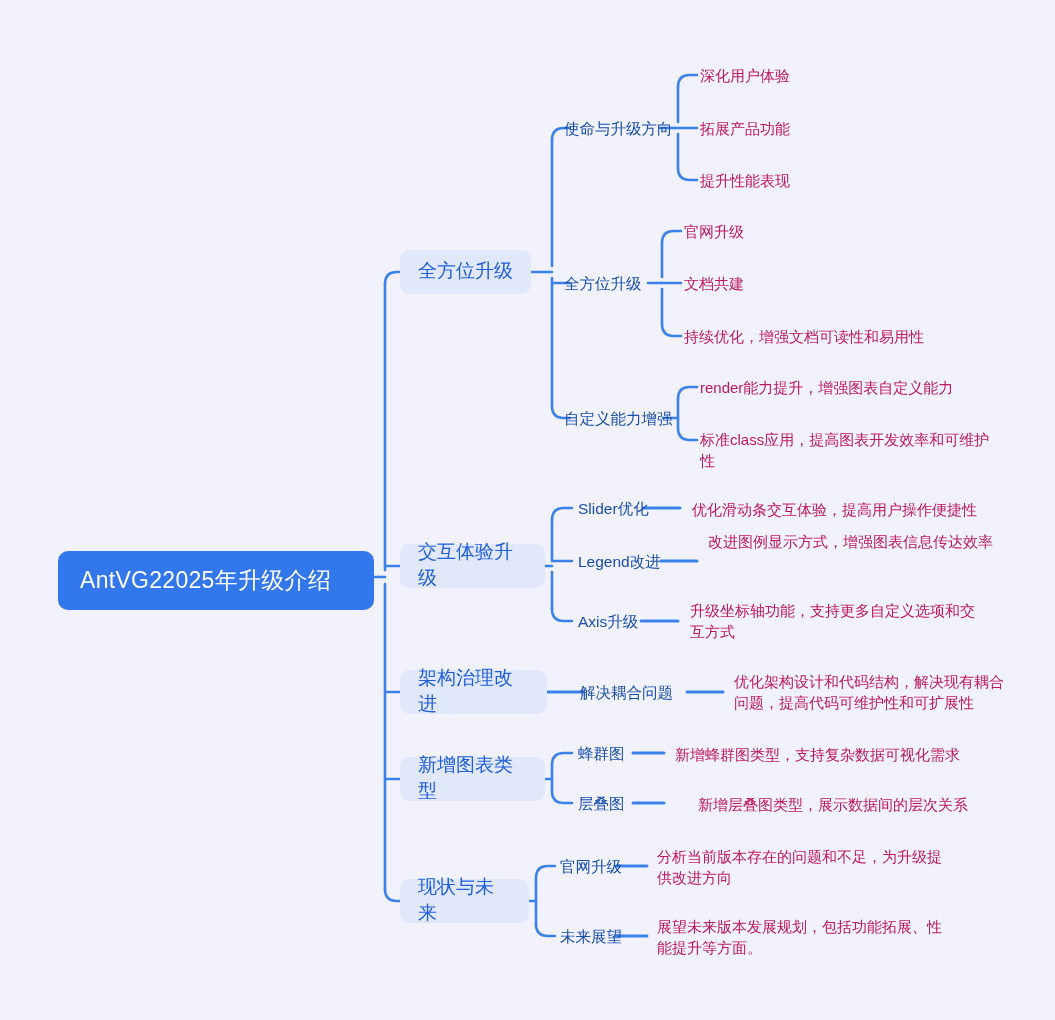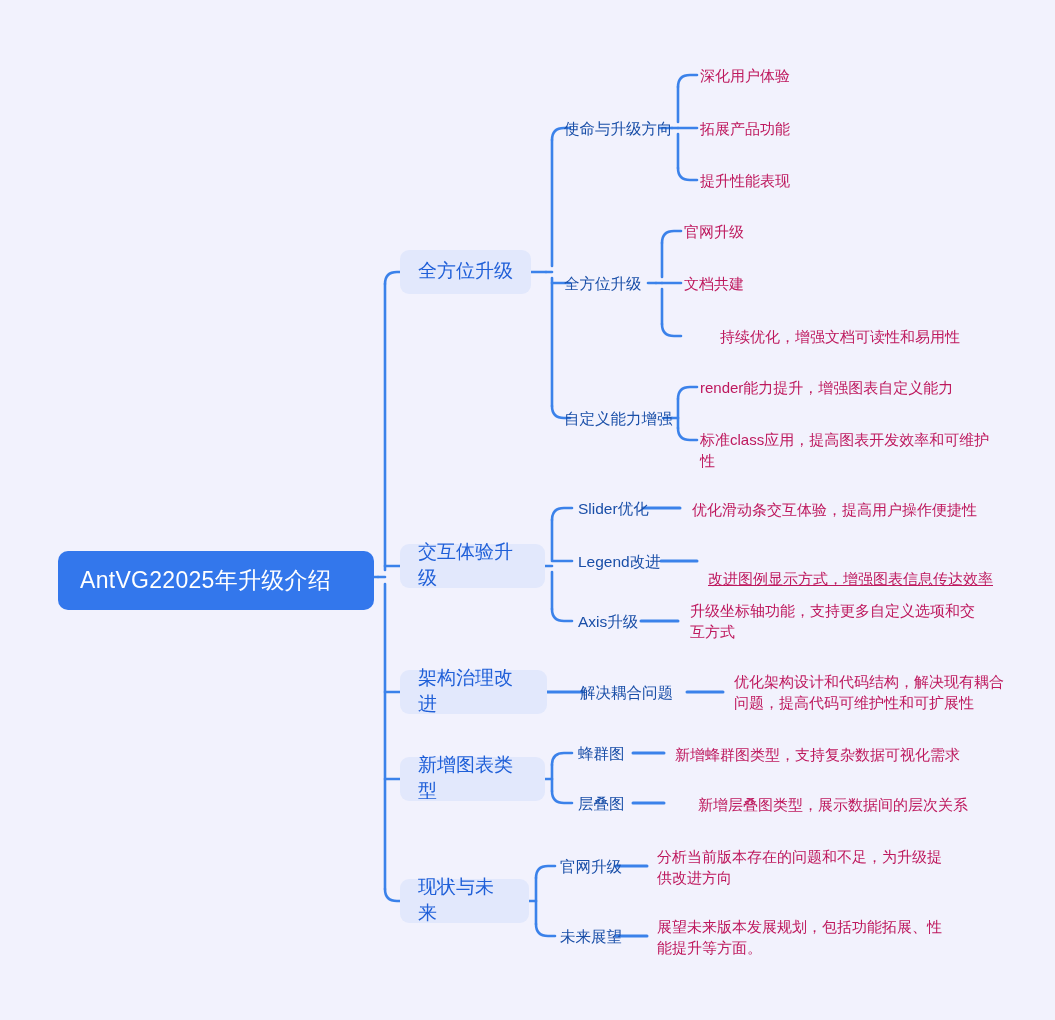--- a/index.html
+++ b/index.html
@@ -204,42 +204,42 @@
   <div class="node leaf" style="left:700px; top:169px; height:22px;">
     <span>提升性能表现</span>
   </div>
 
   <div class="node leaf" style="left:684px; top:220px; height:22px;">
     <span>官网升级</span>
   </div>
   <div class="node leaf" style="left:684px; top:272px; height:22px;">
     <span>文档共建</span>
   </div>
-  <div class="node leaf" style="left:720px; top:325px; height:22px;">
+  <div class="node leaf" style="left:684px; top:325px; height:22px;">
     <span>持续优化，增强文档可读性和易用性</span>
   </div>
 
   <div class="node leaf" style="left:700px; top:376px; height:22px;">
     <span>render能力提升，增强图表自定义能力</span>
   </div>
   <div class="node leaf multi" style="left:700px; top:429px; width:304px;">
     <span>标准class应用，提高图表开发效率和可维护性</span>
   </div>
 
   <div class="node lvl3" style="left:578px; top:497px; height:22px;">
     <span>Slider优化</span>
   </div>
   <div class="node leaf" style="left:692px; top:498px; height:22px;">
     <span>优化滑动条交互体验，提高用户操作便捷性</span>
   </div>
 
   <div class="node lvl3" style="left:578px; top:550px; height:22px;">
     <span>Legend改进</span>
   </div>
-  <div class="node leaf" style="left:708px; top:567px; height:22px;text-decoration:underline;">
+  <div class="node leaf" style="left:708px; top:530px; height:22px;">
     <span>改进图例显示方式，增强图表信息传达效率</span>
   </div>
 
   <div class="node lvl3" style="left:578px; top:610px; height:22px;">
     <span>Axis升级</span>
   </div>
   <div class="node leaf multi" style="left:690px; top:600px; width:285px;">
     <span>升级坐标轴功能，支持更多自定义选项和交互方式</span>
   </div>
 

